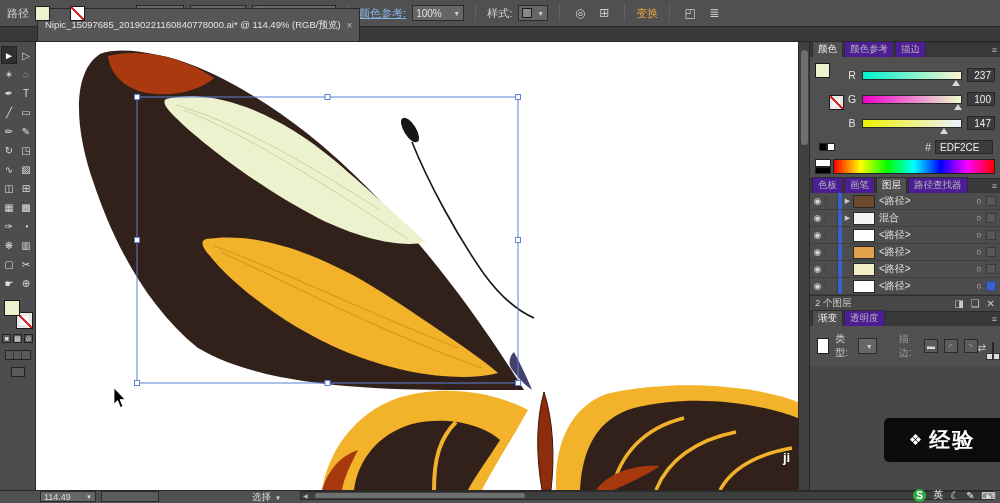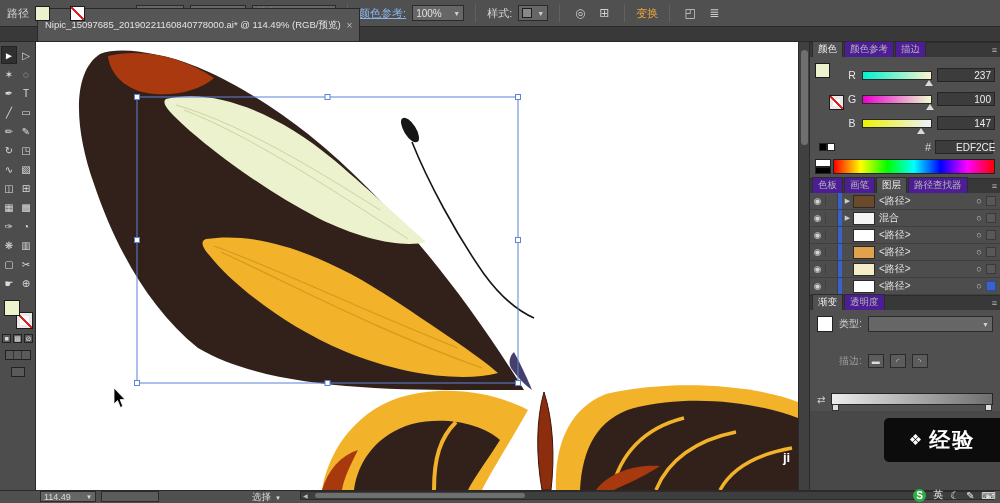--- a/index.html
+++ b/index.html
@@ -62,25 +62,25 @@
   .cb-proxy .fs-fill{width:15px;height:15px}
   .cb-proxy .fs-stroke{width:13px;height:13px;right:4px;bottom:28px}
   .cb-sliders{flex:1}
   .chrow{display:flex;align-items:center;gap:5px;height:24px;position:relative}
   .chlabel{width:10px;text-align:center;font-size:10.5px;color:#e6e6e6}
   .chtrack{flex:1;height:9px;border:1px solid #272727;position:relative}
   .chthumb{position:absolute;bottom:-7px;width:0;height:0;border-left:4px solid transparent;border-right:4px solid transparent;border-bottom:6px solid #d9d9d9}
   .tr-r{background:linear-gradient(to right,rgb(0,242,206),rgb(255,242,206))}
   .tr-g{background:linear-gradient(to right,rgb(237,0,206),rgb(237,255,206))}
   .tr-b{background:linear-gradient(to right,rgb(237,242,0),rgb(237,242,255))}
-  .chval{width:58px;height:14px;background:#3c3c3c;border:1px solid #262626;font-size:10px;text-align:right;padding:0 3px;color:#eee;line-height:13px}
+  .chval{width:28px;height:14px;background:#3c3c3c;border:1px solid #262626;font-size:10px;text-align:right;padding:0 3px;color:#eee;line-height:13px}
   .hexrow{display:flex;align-items:center;justify-content:flex-end;gap:4px;height:20px;padding-right:2px}
   .bwpair{margin-right:auto;margin-left:4px;display:flex}
   .bw{width:8px;height:8px;border:1px solid #222}
-  .hexbox{width:58px;height:14px;background:#3c3c3c;border:1px solid #262626;color:#eee;font-size:10px;line-height:13px;padding:0 20px}
+  .hexbox{width:58px;height:14px;background:#3c3c3c;border:1px solid #262626;color:#eee;font-size:10px;line-height:13px;padding:0 4px}
   .specrow{display:flex;align-items:stretch;height:15px;margin-top:2px}
   .spec-bw{width:16px;display:flex;flex-direction:column;margin-right:2px}
   .spec-bw span{flex:1;border:1px solid #222}
   .spectrum{flex:1;border:1px solid #222;background:linear-gradient(to right,#ff0000,#ffff00,#00ff00,#00ffff,#0000ff,#ff00ff,#ff0000)}
 
   
   .layers{background:#4d4d4d}
   .lrow{display:flex;align-items:center;height:17px;border-bottom:1px solid #3f3f3f;background:#4d4d4d}
   .leye{width:16px;text-align:center;color:#d3d3d3;font-size:9px;border-right:1px solid #3f3f3f}
   .llock{width:12px;height:100%;border-right:1px solid #3f3f3f}
@@ -89,21 +89,21 @@
   .lthumb{width:22px;height:13px;border:1px solid #2a2a2a;margin-right:4px}
   .lname{flex:1;font-size:10px;color:#e2e2e2;overflow:hidden;white-space:nowrap}
   .ltarget{width:14px;text-align:center;color:#c5c5c5;font-size:9px}
   .lsel{width:10px;height:10px;border:1px solid #3a3a3a;background:#585858;margin-right:4px}
   .lsel.on{background:#3a62c8;border-color:#2a4a9a}
   .lfoot{height:16px;background:#474747;border-top:1px solid #2e2e2e;display:flex;align-items:center;padding:0 5px;gap:7px}
   .lcount{font-size:9.5px;color:#cfcfcf;margin-right:auto}
   .lficon{color:#c9c9c9;font-size:10px;cursor:pointer}
 
   
-  .grad-body{background:#505050;padding:6px 7px;display:flex;flex-direction:column;gap:22px}
+  .grad-body{background:#505050;padding:6px 7px;display:flex;gap:0}
   .gsw{width:16px;height:16px;background:#fff;border:1px solid #222}
   .glabel{font-size:10px;color:#cfcfcf}
   .gbtn{width:16px;height:14px;background:#5c5c5c;border:1px solid #2b2b2b;color:#ddd;font-size:8px;display:flex;align-items:center;justify-content:center}
   .gbar{flex:1;height:12px;border:1px solid #262626;background:linear-gradient(to right,#ececec,#6e6e6e);position:relative}
   .gstop{position:absolute;bottom:-7px;width:7px;height:7px;background:#ddd;border:1px solid #333}
   .dock-rest{flex:1;background:#484848}
 
   
   .status{height:13px;background:#505050;border-top:1px solid #2a2a2a;display:flex;align-items:flex-start;font-size:9.5px;gap:5px;padding-left:40px;color:#dcdcdc}
   .zoombox{width:56px;height:11px;background:#666;border:1px solid #2b2b2b;display:flex;align-items:center;justify-content:space-between;padding:0 3px;font-size:9px}
@@ -387,20 +387,26 @@
       <div class="lrow">
         <span class="leye">◉</span>
           <span class="llock"></span>
           <span class="lbar"></span>
         <span class="lexp"></span>
         <span class="lthumb" style="background: rgb(255, 255, 255);"></span>
         <span class="lname">&lt;路径&gt;</span>
         <span class="ltarget">○</span>
           <span class="lsel on"></span>
       </div>
+      <div class="lfoot">
+        <span class="lcount">2 个图层</span>
+        <span class="lficon">◨</span>
+        <span class="lficon">❏</span>
+        <span class="lficon">✕</span>
+      </div>
     </div>
 
     <div class="ptabs">
       <span class="ptab active">渐变</span>
       <span class="ptab">透明度</span>
       <span class="pmenu">≡</span>
     </div>
     <div class="grad-body">
       <div class="row" style="gap:6px">
         <span class="gsw"></span>

